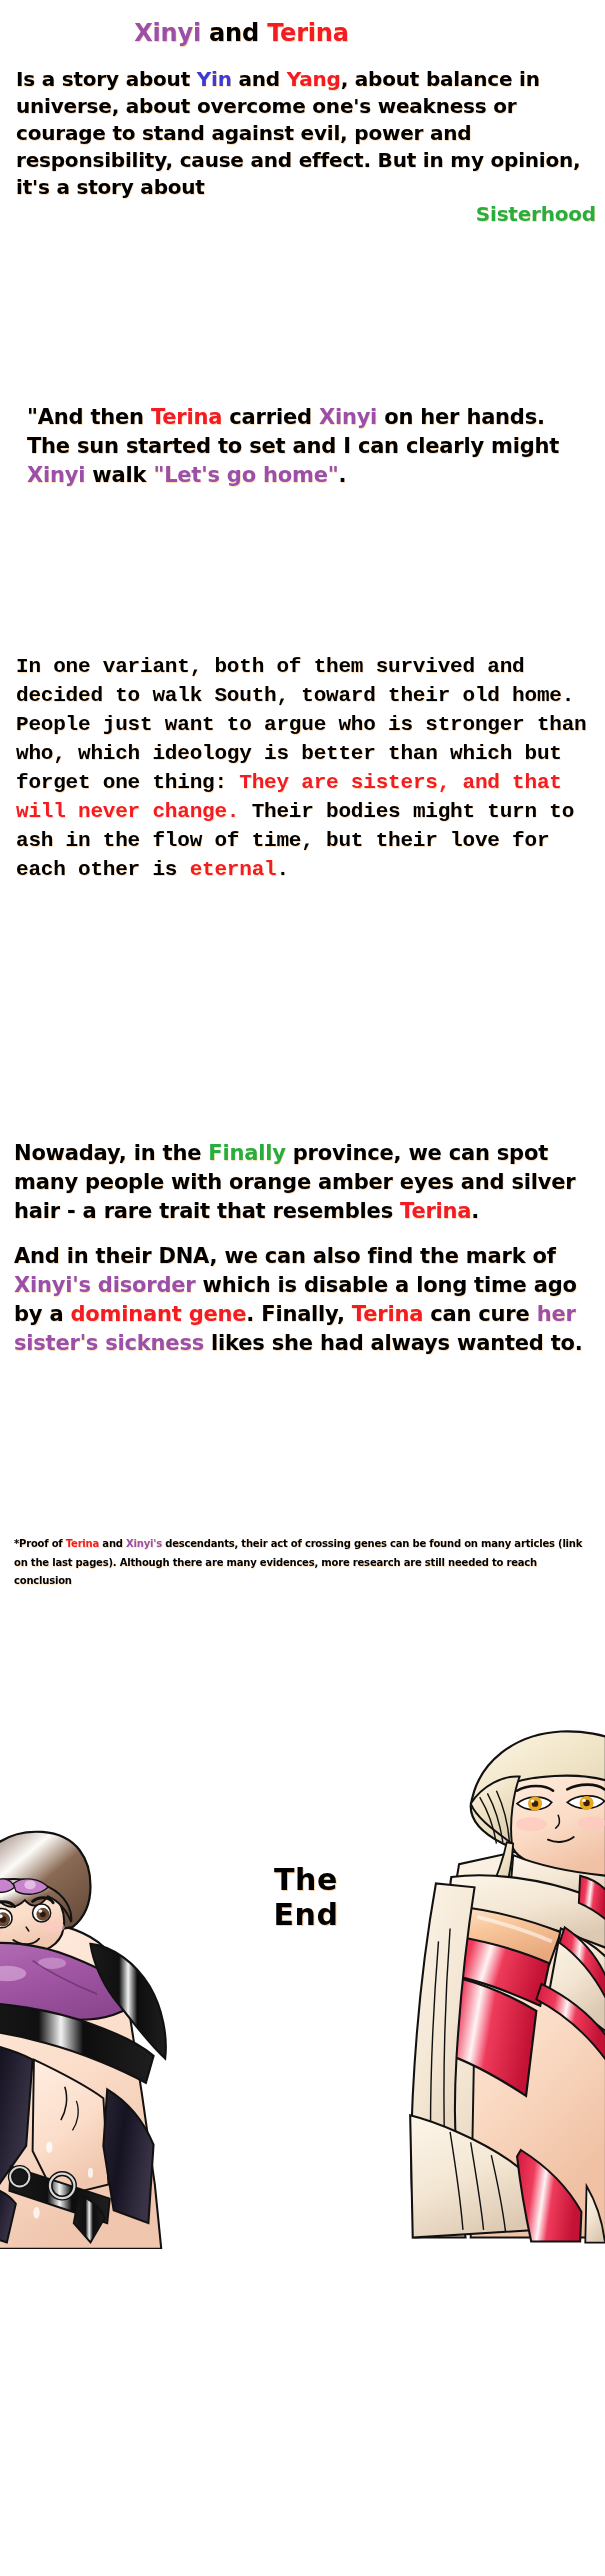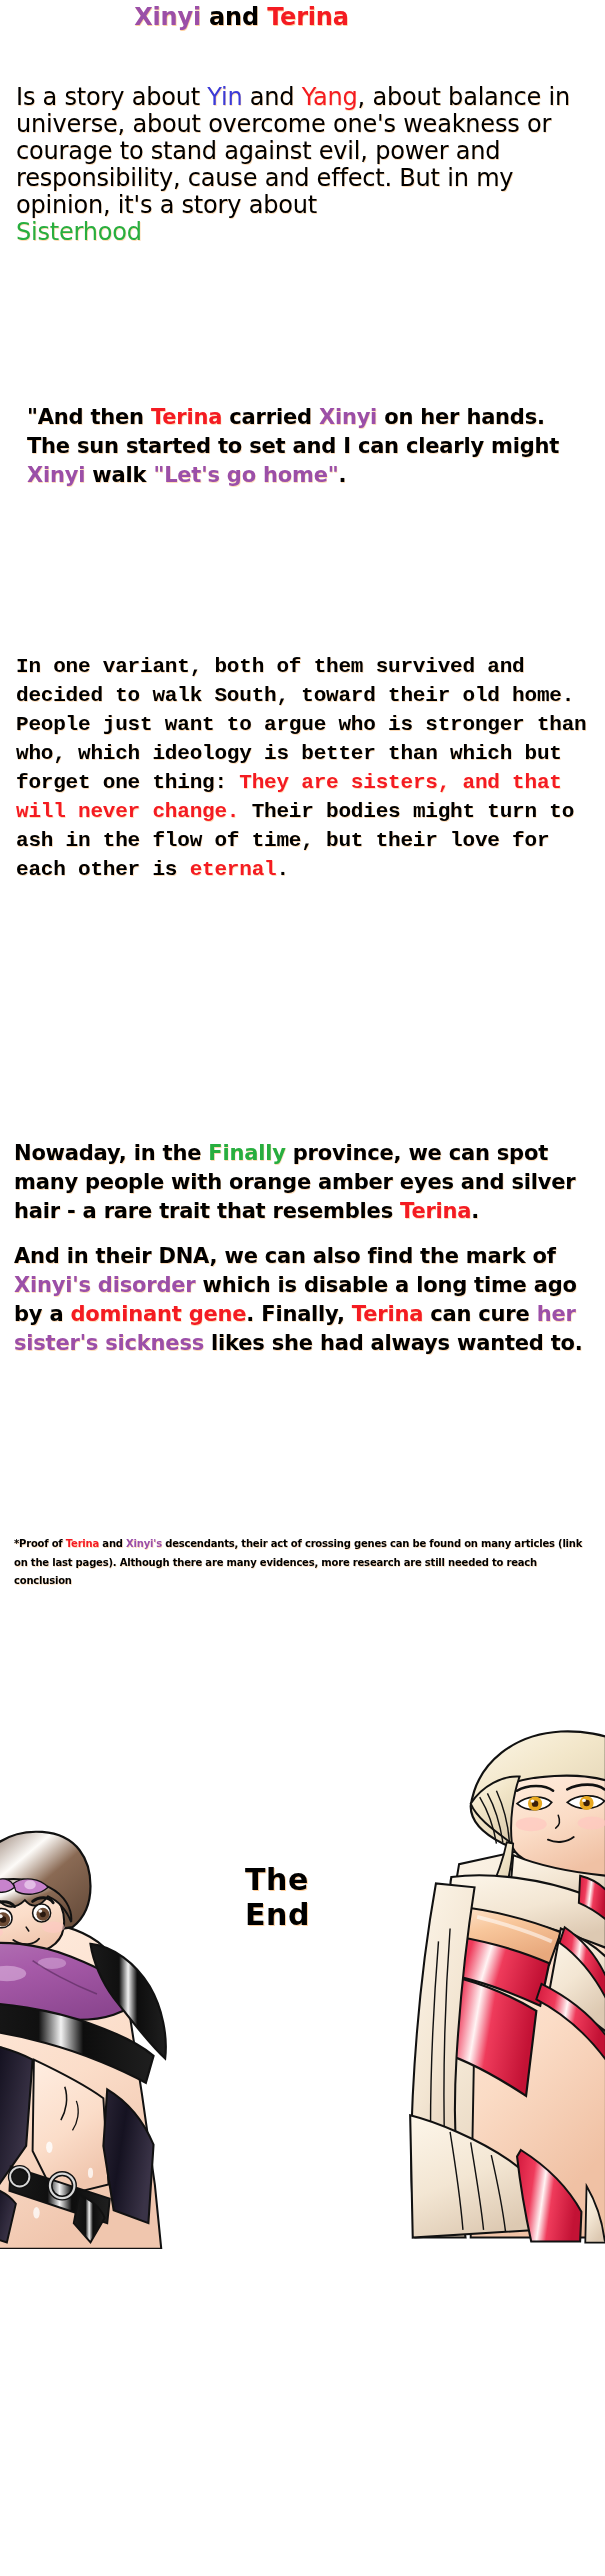--- a/index.html
+++ b/index.html
@@ -9,38 +9,38 @@
     font-family:"DejaVu Sans",sans-serif;
     position:relative;overflow:hidden;
   }
   .page{position:relative;width:605px;height:2576px;}
 
   
   .tblock{position:absolute;font-weight:bold;color:#000;
           letter-spacing:-0.2px;}
 
   .title{
-    top:4px;left:0;width:483px;text-align:center;
+    top:20px;left:0;width:483px;text-align:center;
     font-size:24px;line-height:26px;
     font-family:"DejaVu Sans",sans-serif;
     font-weight:bold;
     text-shadow:0.6px 0.6px 0 rgba(255,170,80,.55);
   }
   .subtitle{
     top:32px;left:0;width:605px;text-align:center;
     font-size:16px;line-height:18px;font-weight:bold;
     text-shadow:0.6px 0.6px 0 rgba(255,170,80,.45);
   }
 
   .body1{
-    top:84px;left:16px;width:580px;
-    font-size:24px;line-height:27px;font-weight:normal;
+    top:66px;left:16px;width:580px;
+    font-size:20px;line-height:27px;font-weight:bold;
     text-shadow:0.6px 0.6px 0 rgba(255,170,80,.40);
   }
-  .centerline{display:block;text-align:left;}
+  .centerline{display:block;text-align:right;}
 
   .quote{
     top:403px;left:27px;width:567px;
     font-size:21px;line-height:29px;font-weight:bold;
     text-shadow:0.6px 0.6px 0 rgba(255,170,80,.40);
   }
 
   .body3{
     top:652px;left:16px;width:580px;
     font-size:21px;line-height:29px;font-weight:bold;
@@ -56,21 +56,21 @@
   .body4 .para2{display:block;margin-top:16px;}
 
   .footnote{
     top:1535px;left:14px;width:583px;
     font-size:10px;line-height:18.7px;font-weight:bold;
     text-shadow:0.6px 0.6px 0 rgba(255,170,80,.35);
   }
 
   .the-end{
     top:1862px;left:245px;width:122px;
-    text-align:left;
+    text-align:center;
     font-size:30px;line-height:35px;font-weight:bold;
     letter-spacing:0.6px;
     text-shadow:1px 1px 0 rgba(255,170,80,.55);
   }
 
   
   .c-purple{color:#9b4fa8;}
   .c-red{color:#f41b22;}
   .c-green{color:#27ae3f;}
   .c-blue{color:#3b3bd8;}

